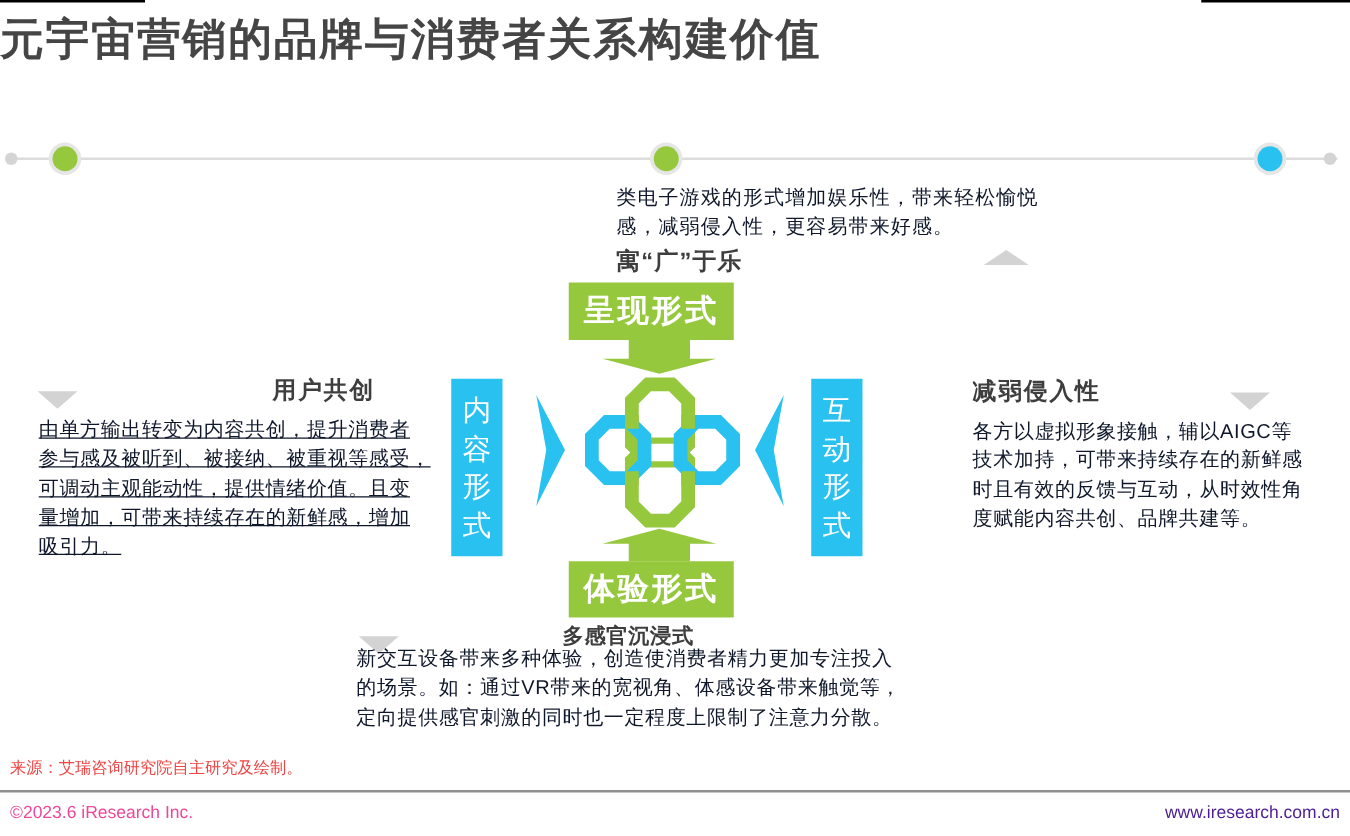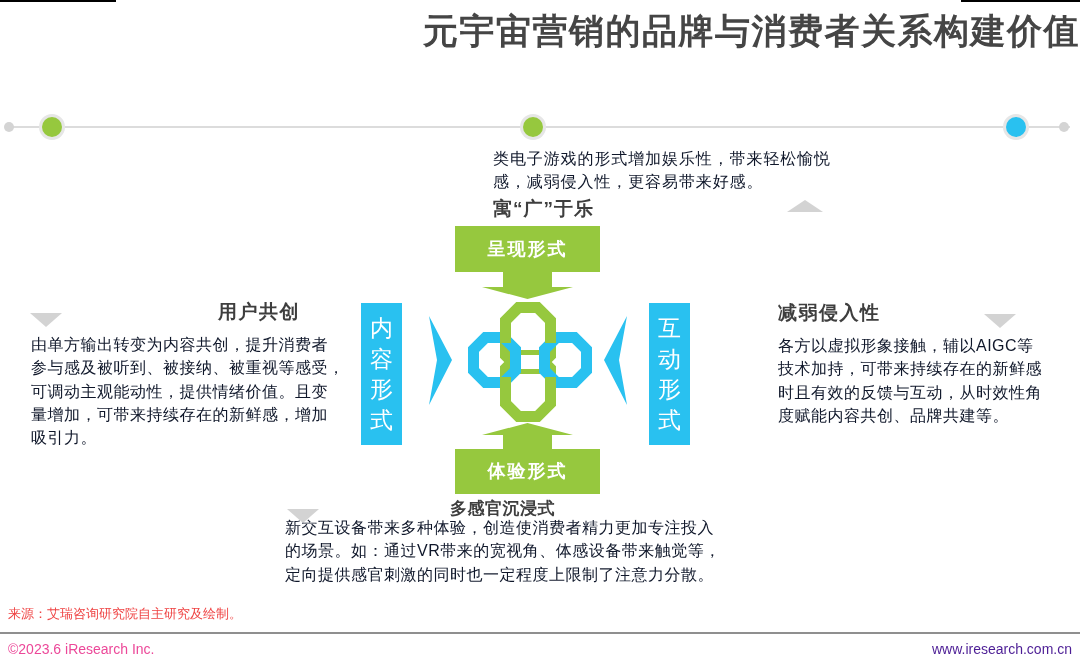--- a/index.html
+++ b/index.html
@@ -4,21 +4,21 @@
 <style>
   html,body{margin:0;padding:0;}
   body{
     width:1080px;height:669px;position:relative;background:#ffffff;
     font-family:"Liberation Sans","DejaVu Sans",sans-serif;
     overflow:hidden;
   }
   .abs{position:absolute;}
   
   .title{
-    left:0;top:8px;width:1080px;text-align:right;
+    left:0;top:8px;width:1080px;text-align:left;
     font-size:35px;font-weight:bold;color:#454545;letter-spacing:1.5px;
   }
   .edge{height:2px;background:#000;top:0;}
   
   .tl-line{left:8px;top:126px;width:1062px;height:2px;background:#dcdcdc;}
   .dot{border-radius:50%;}
   .dot-sm{width:10px;height:10px;background:#d4d4d4;}
   .dot-lg{width:20px;height:20px;box-shadow:0 0 0 3px #e6e6e6;}
   .dot-green{background:#96C83E;}
   .dot-blue{background:#29C1F0;}
@@ -26,22 +26,22 @@
   .body-txt{
     font-size:16px;line-height:23.3px;color:#0f172a;
     letter-spacing:0.5px;white-space:pre-line;
   }
   .blk-head{font-size:19px;font-weight:bold;color:#3e3e3e;letter-spacing:1.5px;}
   .tri{width:0;height:0;}
   .tri-down{border-left:16px solid transparent;border-right:16px solid transparent;border-top:14px solid #d3d3d3;}
   .tri-up{border-left:18px solid transparent;border-right:18px solid transparent;border-bottom:12px solid #d3d3d3;}
   
   .gbox{
-    width:145px;height:46px;background:#96C83E;color:#fff;
-    font-size:18px;font-weight:bold;letter-spacing:2px;
+    width:132px;height:46px;background:#96C83E;color:#fff;
+    font-size:25px;font-weight:bold;letter-spacing:2px;
     text-align:center;line-height:46px;
   }
   
   .bbox{
     width:41px;height:142px;background:#29C1F0;color:#fff;
     font-size:23px;font-weight:normal;text-align:center;
   }
   .bbox span{
     display:inline-block;width:24px;word-break:break-all;
     line-height:30.5px;margin-top:10px;
@@ -67,21 +67,21 @@
 <div class="abs dot dot-lg dot-blue" style="left:1006px;top:117px;"></div>
 <div class="abs dot dot-sm" style="left:1059px;top:122px;"></div>
 
 <div class="abs body-txt" style="left:493px;top:147px;width:380px;letter-spacing:0.9px;">类电子游戏的形式增加娱乐性，带来轻松愉悦
 感，减弱侵入性，更容易带来好感。</div>
 <div class="abs blk-head" style="left:493px;top:196px;letter-spacing:1px;">寓“广”于乐</div>
 <div class="abs tri tri-up" style="left:787px;top:200px;"></div>
 
 <div class="abs blk-head" style="left:218px;top:299px;">用户共创</div>
 <div class="abs tri tri-down" style="left:30px;top:313px;"></div>
-<div class="abs body-txt" style="left:31px;top:333px;width:322px;">由单方输出转变为内容共创，提升消费者
+<div class="abs body-txt" style="left:31px;top:333px;width:322px;text-decoration:underline;">由单方输出转变为内容共创，提升消费者
 参与感及被听到、被接纳、被重视等感受，
 可调动主观能动性，提供情绪价值。且变
 量增加，可带来持续存在的新鲜感，增加
 吸引力。</div>
 
 <div class="abs blk-head" style="left:778px;top:300px;">减弱侵入性</div>
 <div class="abs tri tri-down" style="left:984px;top:314px;"></div>
 <div class="abs body-txt" style="left:778px;top:334px;width:272px;">各方以虚拟形象接触，辅以AIGC等
 技术加持，可带来持续存在的新鲜感
 时且有效的反馈与互动，从时效性角

